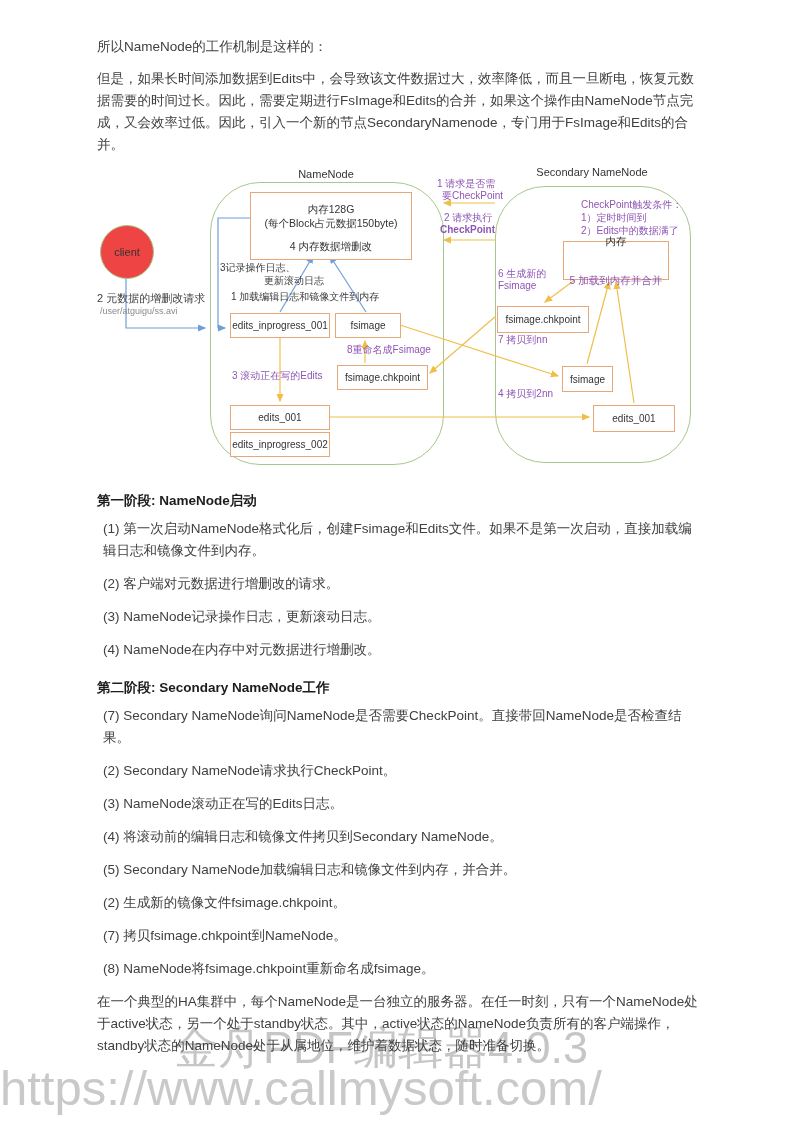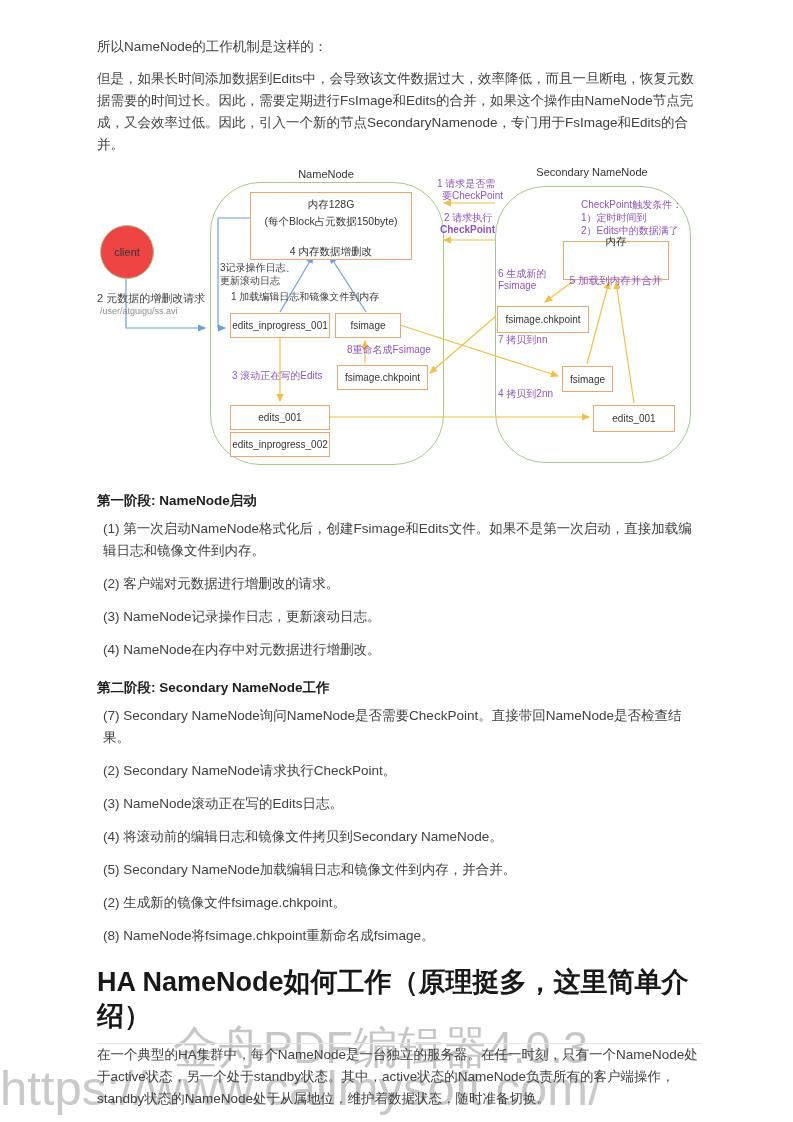--- a/index.html
+++ b/index.html
@@ -19,21 +19,21 @@
   
   .diagram{position:relative;width:604px;height:308px;margin:2px 0 14px 0;font-size:10px;color:#3c3c3c;}
   .node-rect{position:absolute;border:1.4px solid #a6c88c;border-radius:50px;background:transparent;}
   .node-title{position:absolute;text-align:center;font-size:11px;color:#333;}
   .client-circle{position:absolute;left:3px;top:59px;width:52px;height:52px;border:1.3px solid #a6c88c;
     border-radius:50%;background:#ef4444;display:flex;align-items:center;justify-content:center;
     font-size:11px;color:#333;}
   .arrows{position:absolute;left:0;top:0;width:604px;height:308px;}
   .dbox{position:absolute;border:1px solid #e6a878;background:#fff;display:flex;align-items:center;
     justify-content:center;font-size:10px;color:#333;white-space:nowrap;}
-  .membox{flex-direction:column;justify-content:space-between;padding-top:5px;font-size:10.5px;}
+  .membox{flex-direction:column;justify-content:center;padding-top:5px;font-size:10.5px;}
   .membox .gap{height:9px;}
   .snnmem{flex-direction:column;justify-content:center;font-size:10.5px;line-height:15px;}
   .dlabel{position:absolute;white-space:nowrap;line-height:12.5px;font-size:10px;color:#3c3c3c;}
   .purple{color:#8f55b5;}
   .gray-path{color:#8a8a8a;font-size:9px;}
 
   
   .watermark{position:absolute;left:0;top:0;width:793px;height:1122px;z-index:0;overflow:hidden;}
   .wm1{position:absolute;top:1018px;width:721px;text-align:center;font-size:45px;color:#c6c6c6;white-space:nowrap;margin-left:20px;}
   .wm2{position:absolute;top:1060px;width:793px;font-size:49px;color:#c9c9c9;white-space:nowrap;}
@@ -114,21 +114,21 @@
     <div class="dlabel purple" style="left:343px;top:58px;font-weight:bold;">CheckPoint</div>
 
     <div class="dlabel purple" style="left:484px;top:33px;">CheckPoint触发条件：</div>
     <div class="dlabel purple" style="left:484px;top:46px;">1）定时时间到</div>
     <div class="dlabel purple" style="left:484px;top:59px;">2）Edits中的数据满了</div>
 
     <div class="dlabel" style="left:0px;top:126px;font-size:11px;">2 元数据的增删改请求</div>
     <div class="dlabel gray-path" style="left:3px;top:139px;">/user/atguigu/ss.avi</div>
 
     <div class="dlabel" style="left:123px;top:96px;">3记录操作日志、</div>
-    <div class="dlabel" style="left:123px;top:109px;">更新滚动日志</div>
+    <div class="dlabel" style="left:123px;top:109px;padding-left:44px;">更新滚动日志</div>
     <div class="dlabel" style="left:134px;top:125px;">1 加载编辑日志和镜像文件到内存</div>
 
     <div class="dlabel purple" style="left:135px;top:204px;">3 滚动正在写的Edits</div>
     <div class="dlabel purple" style="left:250px;top:178px;">8重命名成Fsimage</div>
 
     <div class="dlabel purple" style="left:401px;top:102px;">6 生成新的</div>
     <div class="dlabel purple" style="left:401px;top:114px;">Fsimage</div>
     <div class="dlabel purple" style="left:401px;top:168px;">7 拷贝到nn</div>
     <div class="dlabel purple" style="left:401px;top:222px;">4 拷贝到2nn</div>
   </div>
@@ -139,18 +139,18 @@
   <p class="list-item">(3) NameNode记录操作日志，更新滚动日志。</p>
   <p class="list-item">(4) NameNode在内存中对元数据进行增删改。</p>
 
   <div class="phase-title">第二阶段: Secondary NameNode工作</div>
   <p class="list-item">(7) Secondary NameNode询问NameNode是否需要CheckPoint。直接带回NameNode是否检查结果。</p>
   <p class="list-item">(2) Secondary NameNode请求执行CheckPoint。</p>
   <p class="list-item">(3) NameNode滚动正在写的Edits日志。</p>
   <p class="list-item">(4) 将滚动前的编辑日志和镜像文件拷贝到Secondary NameNode。</p>
   <p class="list-item">(5) Secondary NameNode加载编辑日志和镜像文件到内存，并合并。</p>
   <p class="list-item">(2) 生成新的镜像文件fsimage.chkpoint。</p>
+  <p class="list-item">(7) 拷贝fsimage.chkpoint到NameNode。</p>
   <p class="list-item">(8) NameNode将fsimage.chkpoint重新命名成fsimage。</p>
 
-  <h1 class="ha">HA NameNode如何工作（原理挺多，这里简单介绍）</h1>
   <p class="body ha-para">在一个典型的HA集群中，每个NameNode是一台独立的服务器。在任一时刻，只有一个NameNode处于active状态，另一个处于standby状态。其中，active状态的NameNode负责所有的客户端操作，standby状态的NameNode处于从属地位，维护着数据状态，随时准备切换。</p>
 
 </div>
 
 </body></html>

